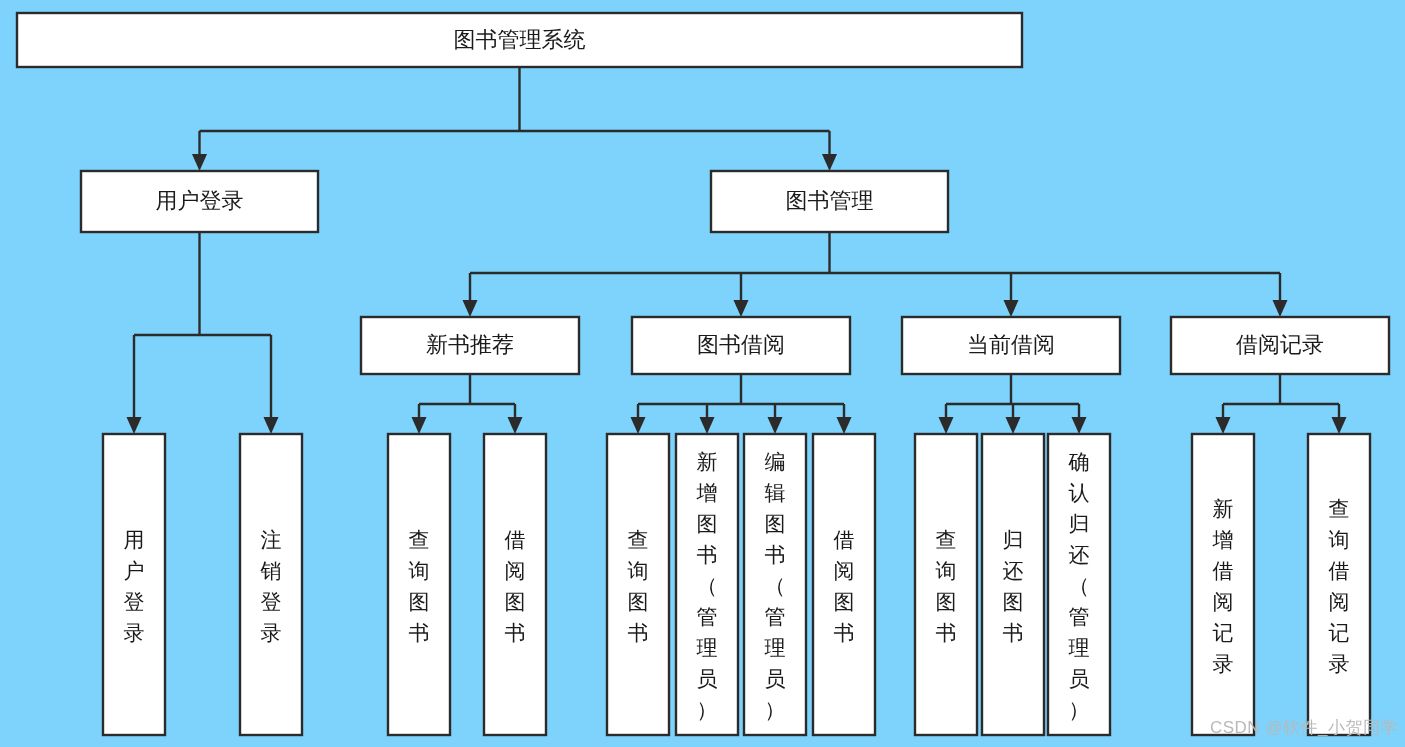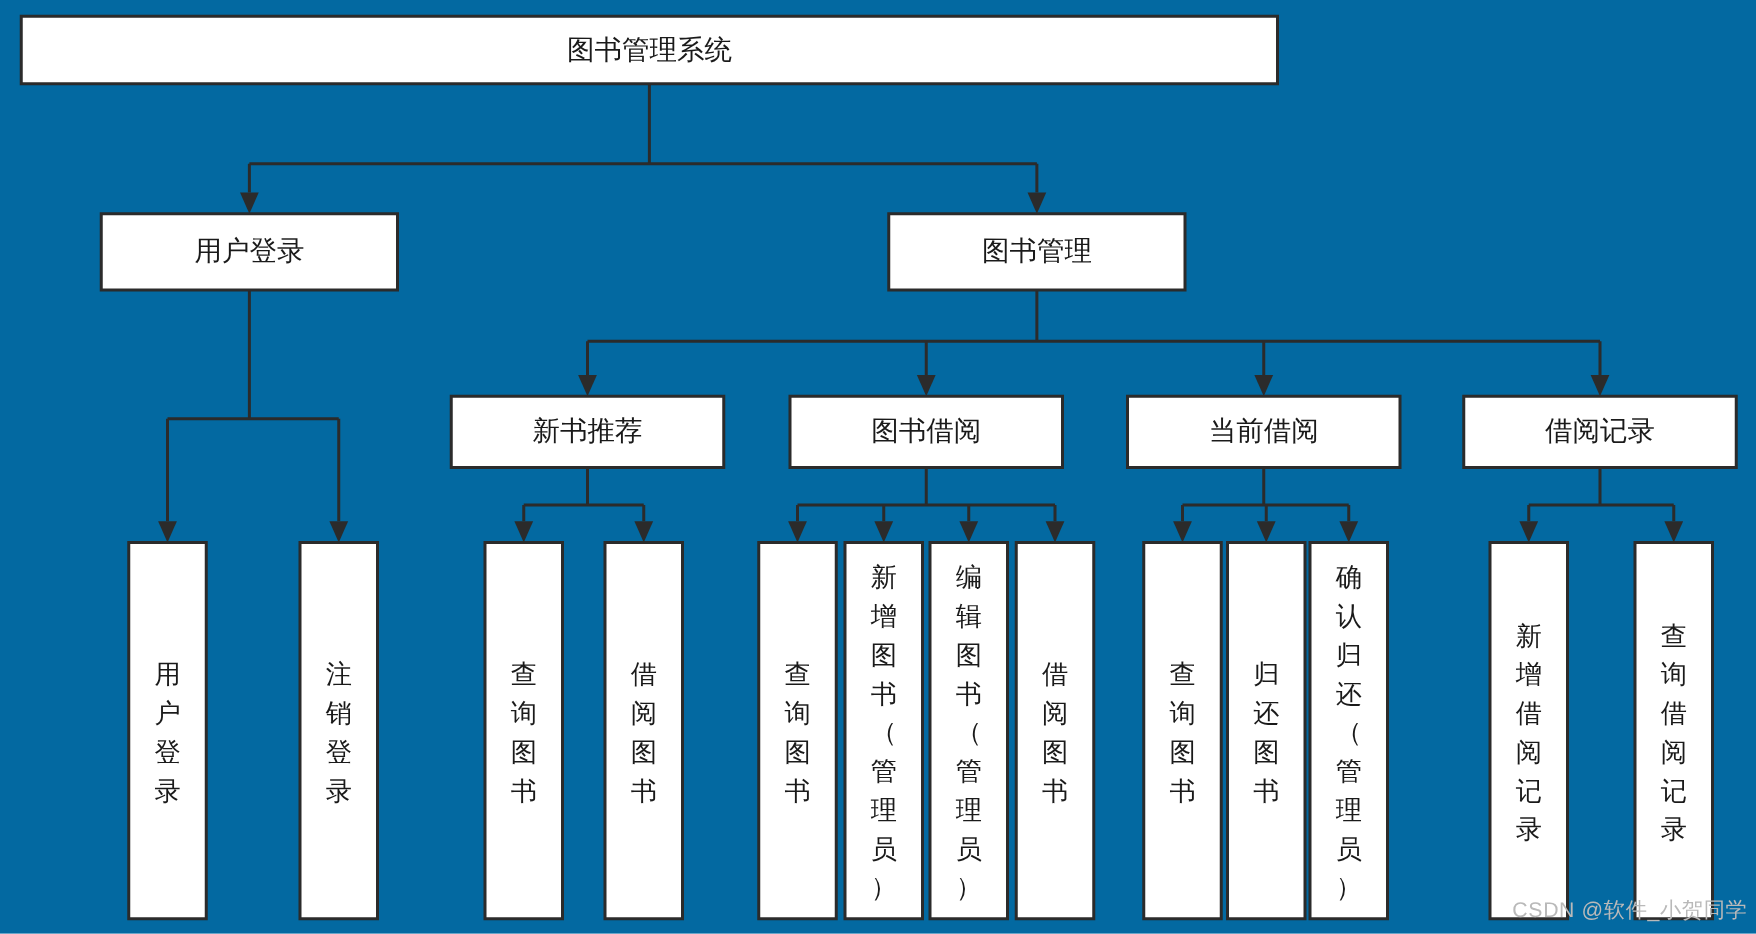--- a/index.html
+++ b/index.html
@@ -8,21 +8,21 @@
     padding: 0;
     background: #ffffff;
   }
   body {
     font-family: "Liberation Sans", "DejaVu Sans", sans-serif;
   }
   #diagram-root {
     position: relative;
     width: 1405px;
     height: 747px;
-    background: #0369a1;
+    background: #7dd3fc;
     overflow: hidden;
     text-decoration: underline;
   }
   svg.diagram-canvas {
     position: absolute;
     left: 0;
     top: 0;
     width: 1405px;
     height: 747px;
     display: block;

